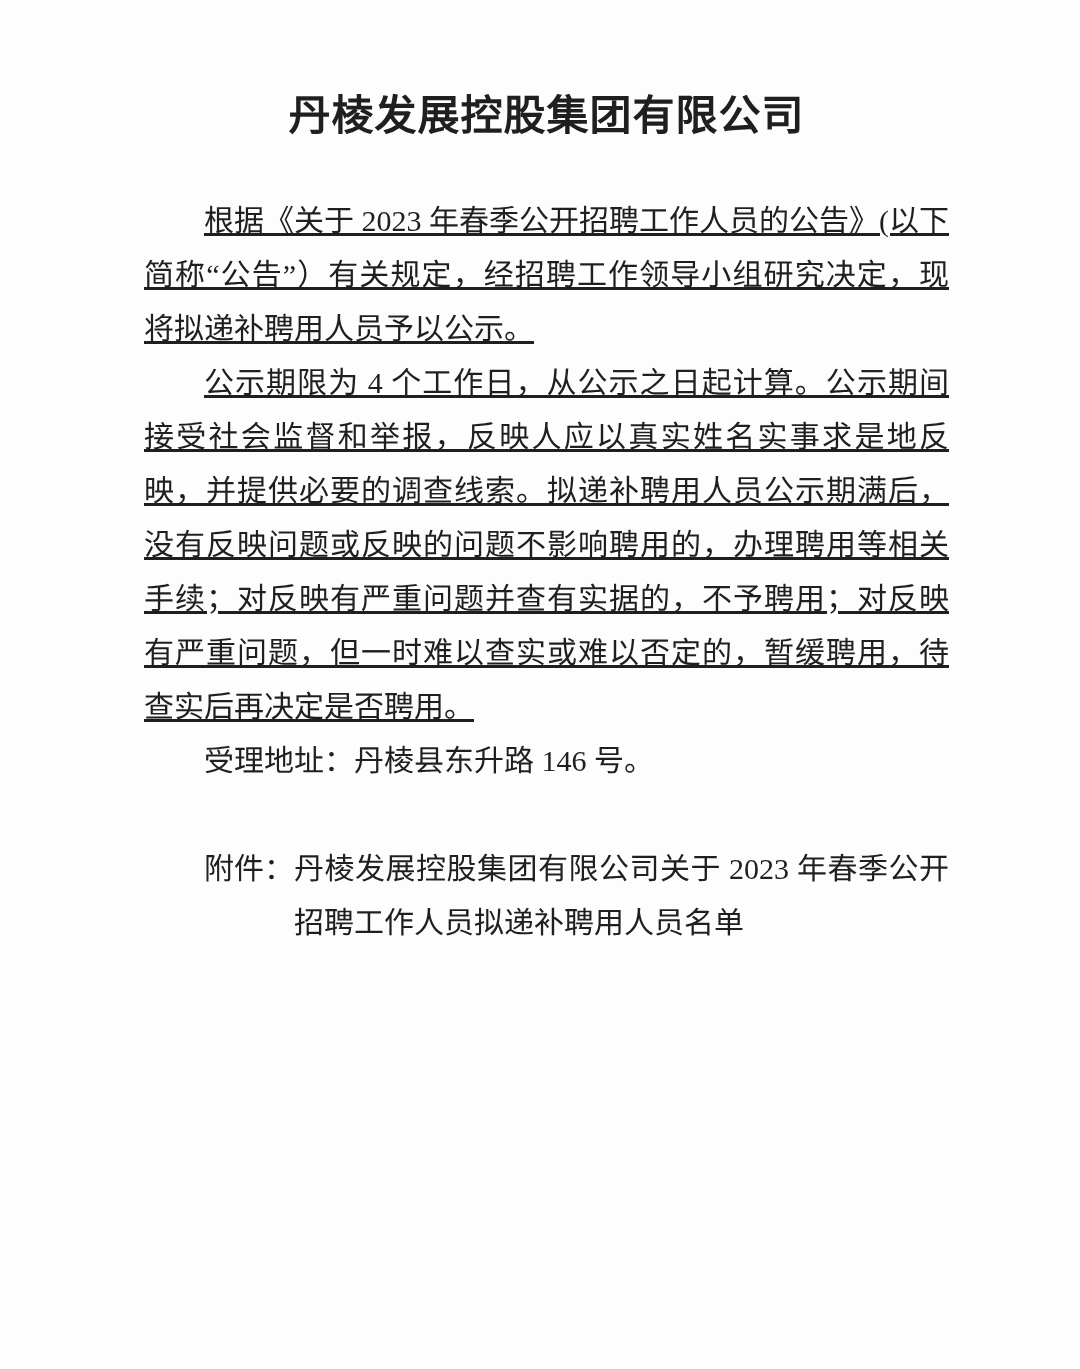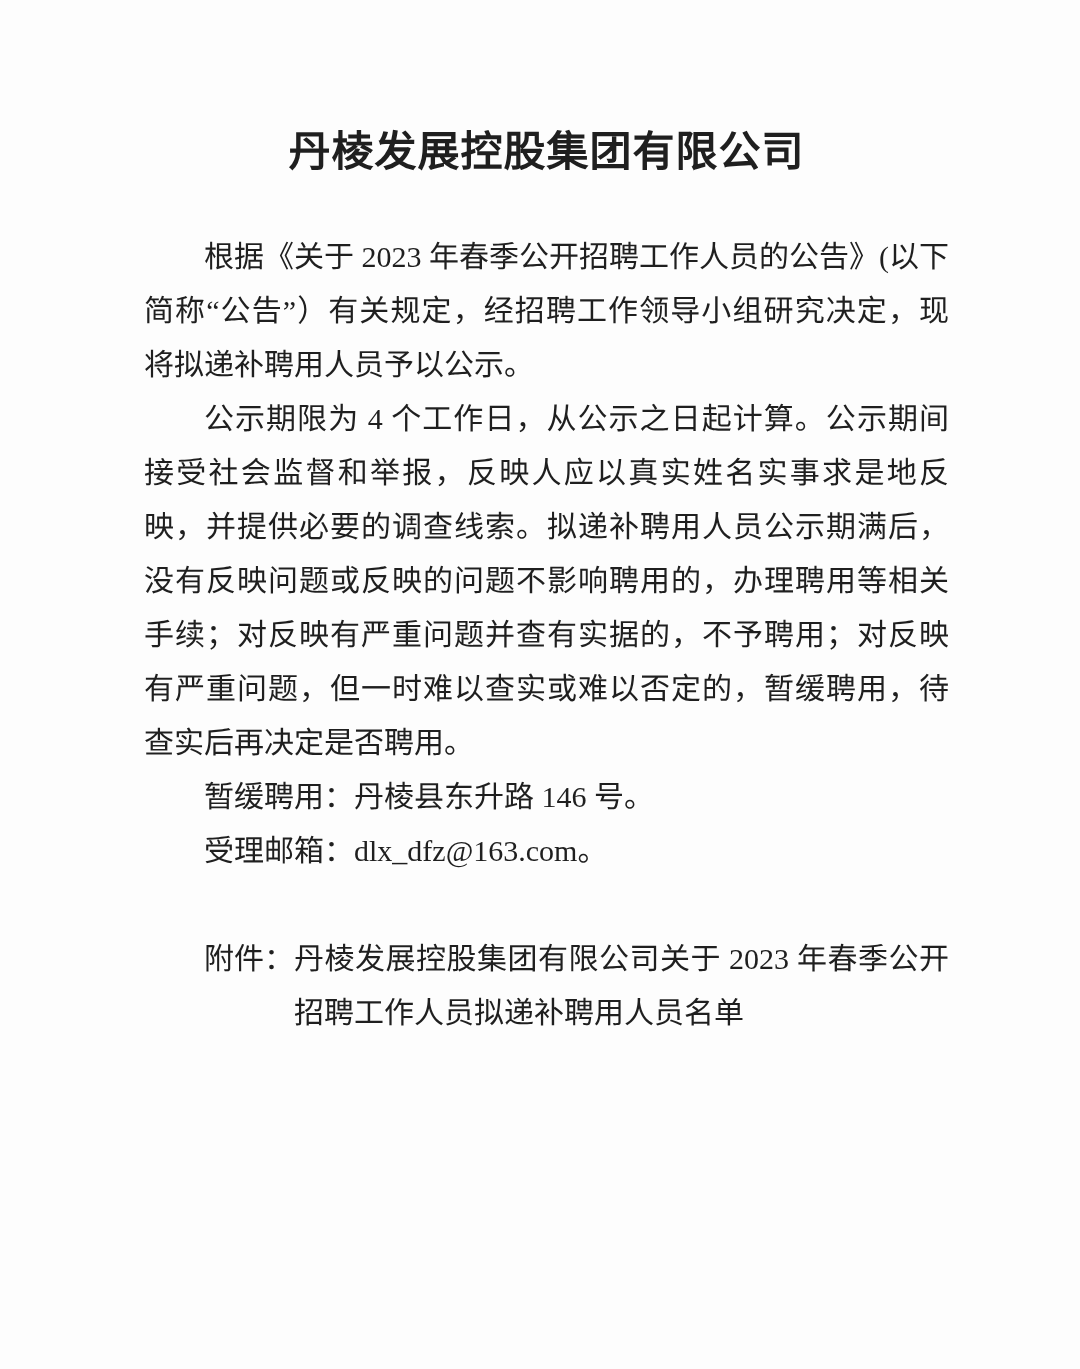--- a/index.html
+++ b/index.html
@@ -12,21 +12,21 @@
   body {
     background: #fdfdfd;
     color: #1f1f1f;
     font-family: "Liberation Serif", "DejaVu Serif", serif;
     overflow: hidden;
   }
 
   .page {
     width: 1080px;
     height: 1369px;
-    padding: 118px 131px 0 144px;
+    padding: 82px 131px 0 144px;
     background: #fdfdfd;
   }
 
   .title-block {
     text-align: center;
     font-size: 42px;
     font-weight: 700;
     line-height: 68px;
     letter-spacing: 1px;
   }
@@ -34,20 +34,21 @@
   .body-block {
     margin-top: 44px;
     font-size: 30px;
     line-height: 54px;
   }
 
   .body-block p {
     text-indent: 2em;
     text-align: justify;
     text-justify: inter-ideograph;
+    text-decoration: underline;
   }
 
   .contact-line {
     margin-left: 2em;
     white-space: nowrap;
   }
 
   .attachment-line {
     display: flex;
     margin-left: 2em;
@@ -77,27 +78,24 @@
   </header>
 
   <main class="body-block">
 
     <p>根据《关于 2023 年春季公开招聘工作人员的公告》(以下简称“公告”）有关规定，经招聘工作领导小组研究决定，现将拟递补聘用人员予以公示。</p>
 
     <p>公示期限为 4 个工作日，从公示之日起计算。公示期间接受社会监督和举报，反映人应以真实姓名实事求是地反映，并提供必要的调查线索。拟递补聘用人员公示期满后，没有反映问题或反映的问题不影响聘用的，办理聘用等相关手续；对反映有严重问题并查有实据的，不予聘用；对反映有严重问题，但一时难以查实或难以否定的，暂缓聘用，待查实后再决定是否聘用。</p>
 
 
     <div class="contact-line">
-      <span>暂缓聘用：</span><span>丹棱县东升路 146 号。</span>
+      <span>受理地址：</span><span>丹棱县东升路 146 号。</span>
     </div>
 
 
-    <div class="contact-line">
-      <span>受理邮箱：</span><span>dlx_dfz@163.com。</span>
-    </div>
 
     <div class="attachment-line">
       <span class="attachment-label">附件：</span>
       <span class="attachment-text">丹棱发展控股集团有限公司关于 2023 年春季公开招聘工作人员拟递补聘用人员名单</span>
     </div>
 
   </main>
 
 </div>
 

